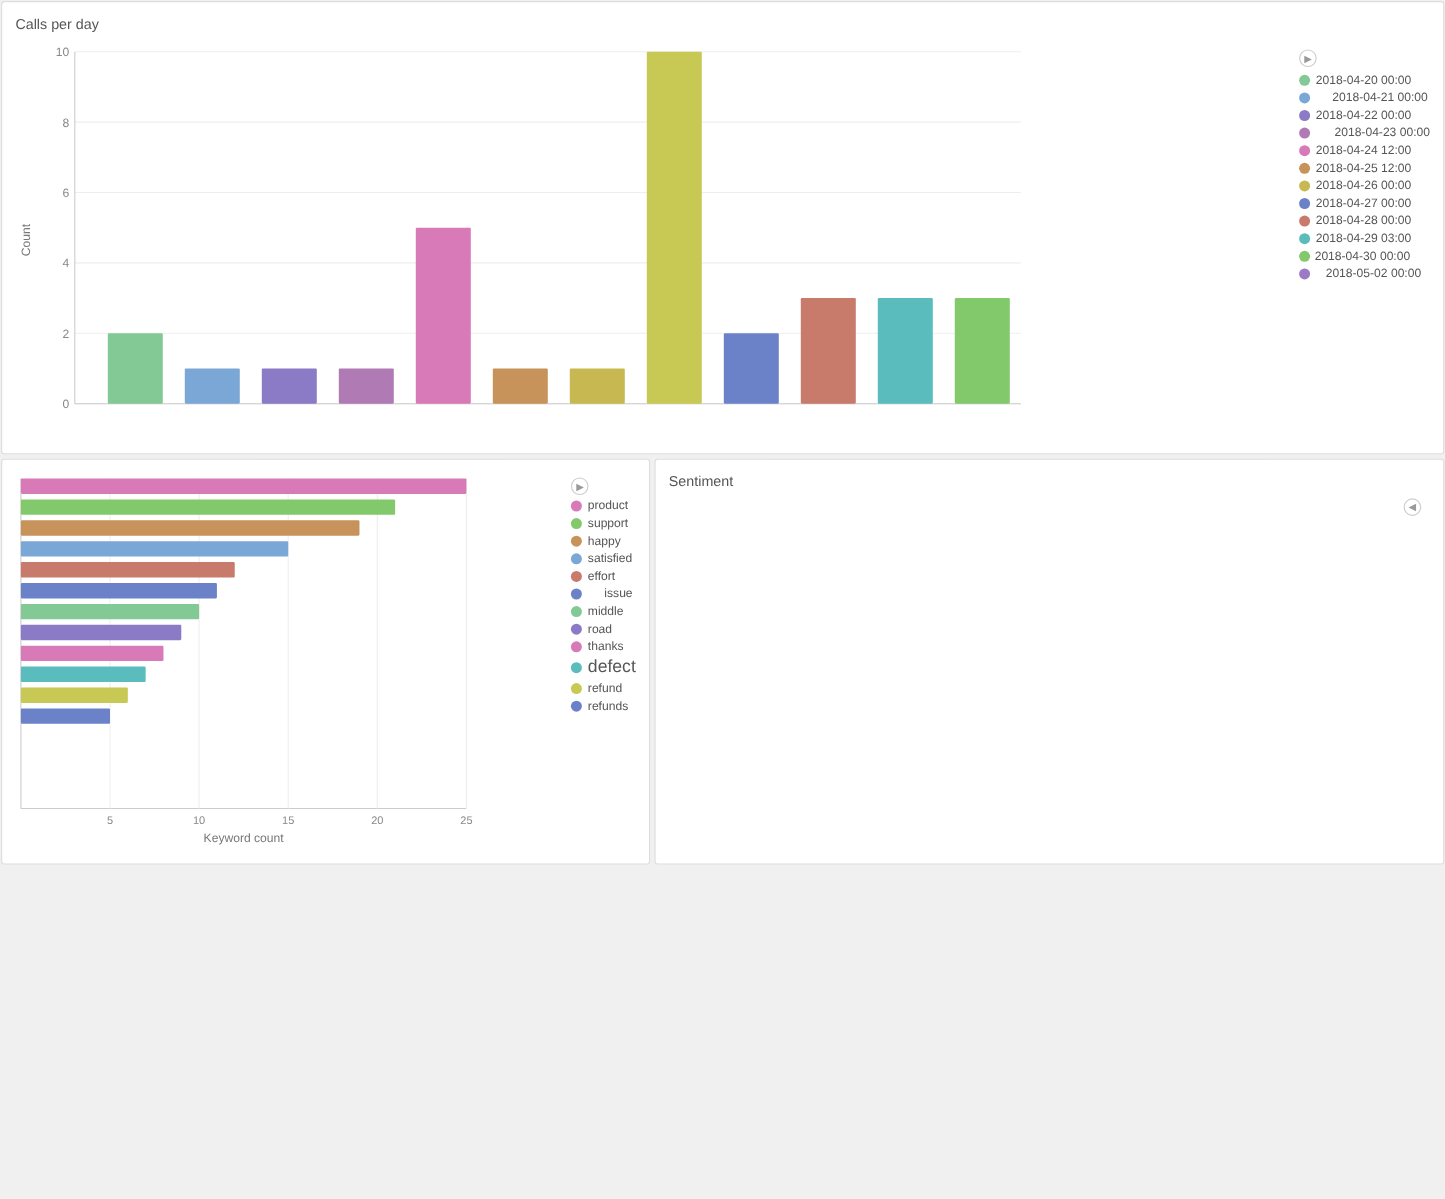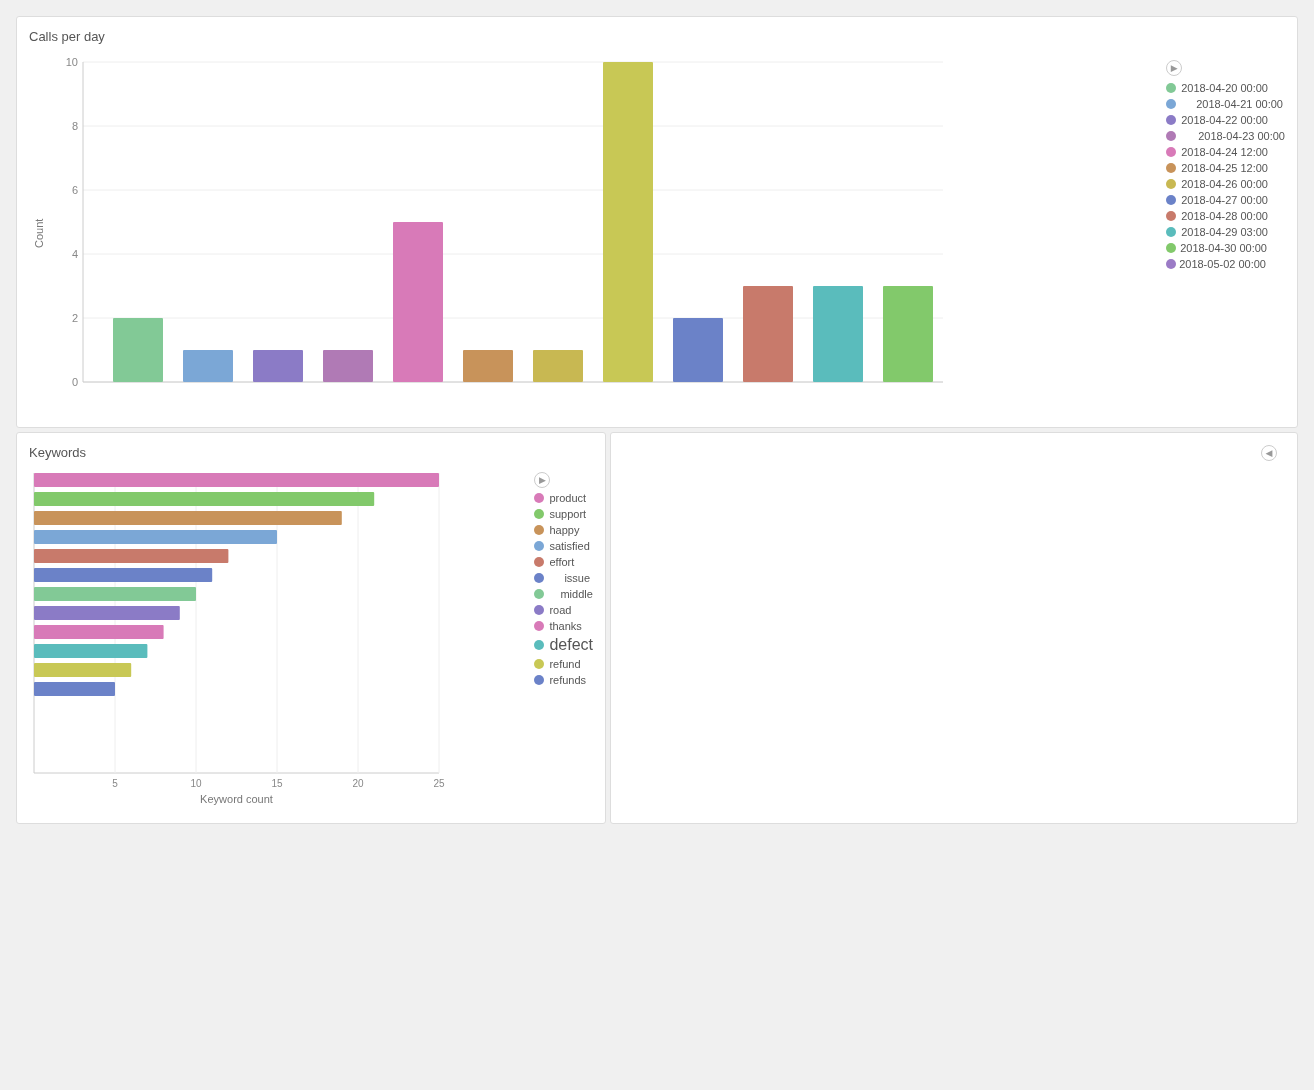--- a/index.html
+++ b/index.html
@@ -1,17 +1,17 @@
 <!DOCTYPE html>
 <html><head>
   <meta charset="utf-8">
   <style>
     * { box-sizing: border-box; margin: 0; padding: 0; }
     body { background: #f0f0f0; font-family: Arial, sans-serif; font-size: 12px; color: #333; width: 1314px; }
-    .dashboard { display: flex; flex-direction: column; gap: 4px; padding: 16px; }
+    .dashboard { display: flex; flex-direction: column; gap: 4px; padding: 1px; }
     .panel { background: #fff; border: 1px solid #ddd; border-radius: 3px; padding: 12px; }
     .panel-title { font-size: 13px; color: #555; margin-bottom: 8px; }
     .top-panel { width: 100%; }
     .bottom-panels { display: flex; gap: 4px; }
     .bottom-left { flex: 0 0 590px; }
     .bottom-right { flex: 1; }
     .y-axis-label { writing-mode: vertical-rl; transform: rotate(180deg); font-size: 11px; color: #777; display: flex; align-items: center; justify-content: center; width: 20px; margin-right: 4px; }
   </style>
 </head>
 <body>
@@ -97,33 +97,32 @@
               <span>2018-04-28 00:00</span>
             </div>
             <div style="display: flex; align-items: center; gap: 5px; margin-bottom: 4px; font-size: 11px; color: rgb(85, 85, 85);">
               <span style="width:10px;height:10px;border-radius:50%;background:#5abcbc;flex-shrink:0;display:inline-block;"></span>
               <span>2018-04-29 03:00</span>
             </div>
             <div style="display: flex; align-items: center; gap: 4px; margin-bottom: 4px; font-size: 11px; color: rgb(85, 85, 85);">
               <span style="width:10px;height:10px;border-radius:50%;background:#82c96b;flex-shrink:0;display:inline-block;"></span>
               <span>2018-04-30 00:00</span>
             </div>
-            <div style="display: flex; align-items: center; gap: 3px; margin-bottom: 4px; font-size: 11px; color: rgb(85, 85, 85);">
+            <div style="display: flex; align-items: center; gap: 14px; margin-bottom: 4px; font-size: 11px; color: rgb(85, 85, 85);">
               <span style="width:10px;height:10px;border-radius:50%;background:#9b7bc6;flex-shrink:0;display:inline-block;"></span>
               <span>2018-05-02 00:00</span>
             </div>
           </div>
       </div>
     </div>
   </div>
 
   <div class="bottom-panels">
 
     <div class="panel bottom-left">
-      <div class="panel-title">Keywords</div>
       <div style="display:flex;">
         <div style="flex:1; position:relative;">
           <div id="keywords-chart"><svg width="420" height="340" xmlns="http://www.w3.org/2000/svg">
                 <line x1="5" y1="5" x2="5" y2="305" stroke="#ccc" stroke-width="1"></line>
                 <line x1="5" y1="305" x2="410" y2="305" stroke="#ccc" stroke-width="1"></line>
                 <line x1="86" y1="5" x2="86" y2="305" stroke="#eee" stroke-width="1"></line>
                 <text x="86" y="319" text-anchor="middle" font-size="10" fill="#888">5</text>
                 <line x1="167" y1="5" x2="167" y2="305" stroke="#eee" stroke-width="1"></line>
                 <text x="167" y="319" text-anchor="middle" font-size="10" fill="#888">10</text>
                 <line x1="248" y1="5" x2="248" y2="305" stroke="#eee" stroke-width="1"></line>
@@ -169,21 +168,21 @@
                 <span>satisfied</span>
               </div>
               <div style="display: flex; align-items: center; gap: 5px; margin-bottom: 4px; font-size: 11px; color: rgb(85, 85, 85);">
                 <span style="width:10px;height:10px;border-radius:50%;background:#c87a6b;flex-shrink:0;display:inline-block;"></span>
                 <span>effort</span>
               </div>
               <div style="display: flex; align-items: center; gap: 20px; margin-bottom: 4px; font-size: 11px; color: rgb(85, 85, 85);">
                 <span style="width:10px;height:10px;border-radius:50%;background:#6b82c8;flex-shrink:0;display:inline-block;"></span>
                 <span>issue</span>
               </div>
-              <div style="display: flex; align-items: center; gap: 16px; margin-bottom: 4px; font-size: 11px; color: rgb(85, 85, 85);">
+              <div style="display: flex; align-items: center; gap: 5px; margin-bottom: 4px; font-size: 11px; color: rgb(85, 85, 85);">
                 <span style="width:10px;height:10px;border-radius:50%;background:#82c996;flex-shrink:0;display:inline-block;"></span>
                 <span>middle</span>
               </div>
               <div style="display: flex; align-items: center; gap: 5px; margin-bottom: 4px; font-size: 11px; color: rgb(85, 85, 85);">
                 <span style="width:10px;height:10px;border-radius:50%;background:#8b7bc6;flex-shrink:0;display:inline-block;"></span>
                 <span>road</span>
               </div>
               <div style="display: flex; align-items: center; gap: 5px; margin-bottom: 4px; font-size: 11px; color: rgb(85, 85, 85);">
                 <span style="width:10px;height:10px;border-radius:50%;background:#d87ab8;flex-shrink:0;display:inline-block;"></span>
                 <span>thanks</span>
@@ -199,18 +198,19 @@
               <div style="display: flex; align-items: center; gap: 5px; margin-bottom: 4px; font-size: 11px; color: rgb(85, 85, 85);">
                 <span style="width:10px;height:10px;border-radius:50%;background:#6b82c8;flex-shrink:0;display:inline-block;"></span>
                 <span>refunds</span>
               </div>
             </div>
         </div>
       </div>
     </div>
 
     <div class="panel bottom-right">
+      <div class="panel-title">Sentiment</div>
       <div style="position:relative; display:flex; align-items:flex-start; justify-content:flex-end; padding-right:8px;">
         <div style="width:16px;height:16px;border:1px solid #ccc;border-radius:50%;display:flex;align-items:center;justify-content:center;cursor:pointer;font-size:9px;color:#999;">◀</div>
       </div>
     </div>
   </div>
 </div>
 
 </body></html>

